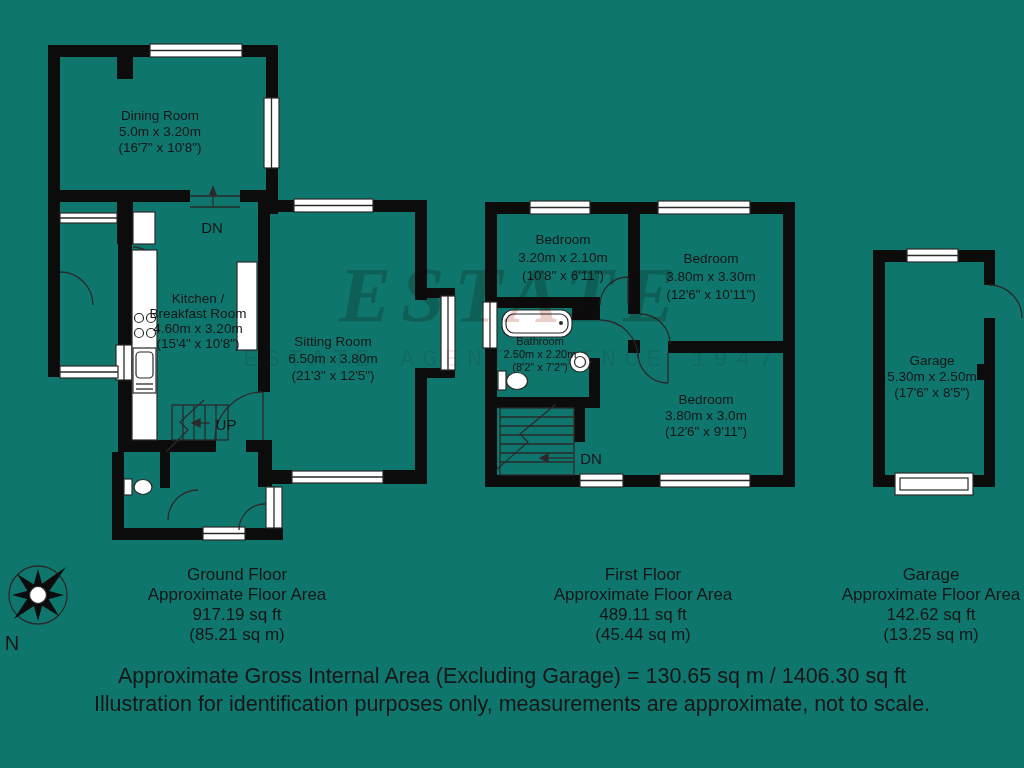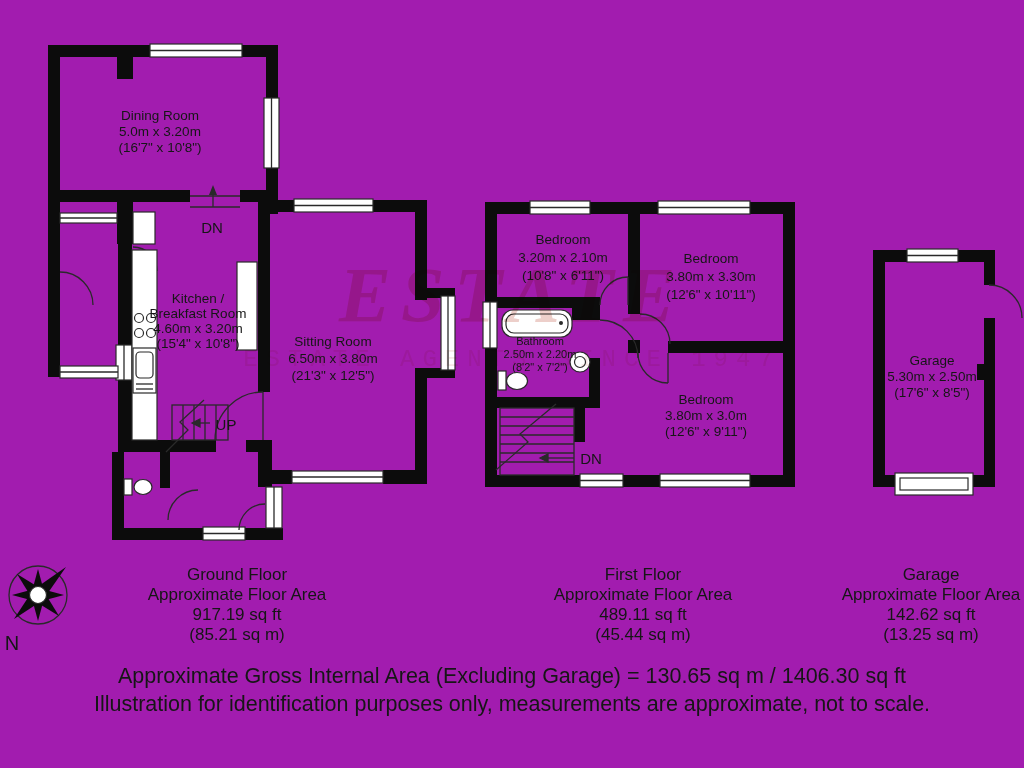--- a/index.html
+++ b/index.html
@@ -1,16 +1,16 @@
 <!DOCTYPE html>
 <html><head>
 <meta charset="utf-8">
 <style>
   html,body{margin:0;padding:0;background:#ffffff;}
-  .canvas{position:relative;width:1024px;height:768px;background:#a21caf;overflow:hidden;
+  .canvas{position:relative;width:1024px;height:768px;background:#0f766e;overflow:hidden;
           font-family:"Liberation Sans", sans-serif;}
   svg.plan{position:absolute;left:0;top:0;}
   svg text{fill:#161616;}
   text.rm{font-size:13.5px;}
   text.rm-sm{font-size:11px;}
   text.dir{font-size:15px;}
   text.cap{font-size:17px;}
   text.foot{font-size:21.5px;}
   text.north{font-size:20px;}
   .wall{fill:#0c0c0c;}

